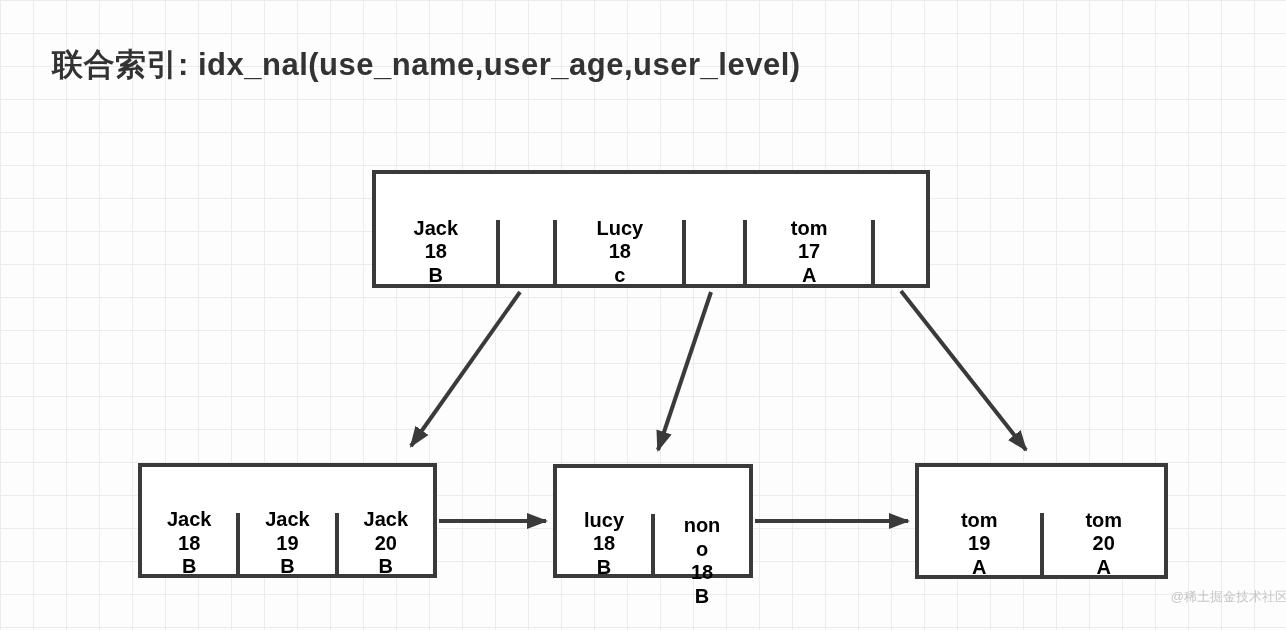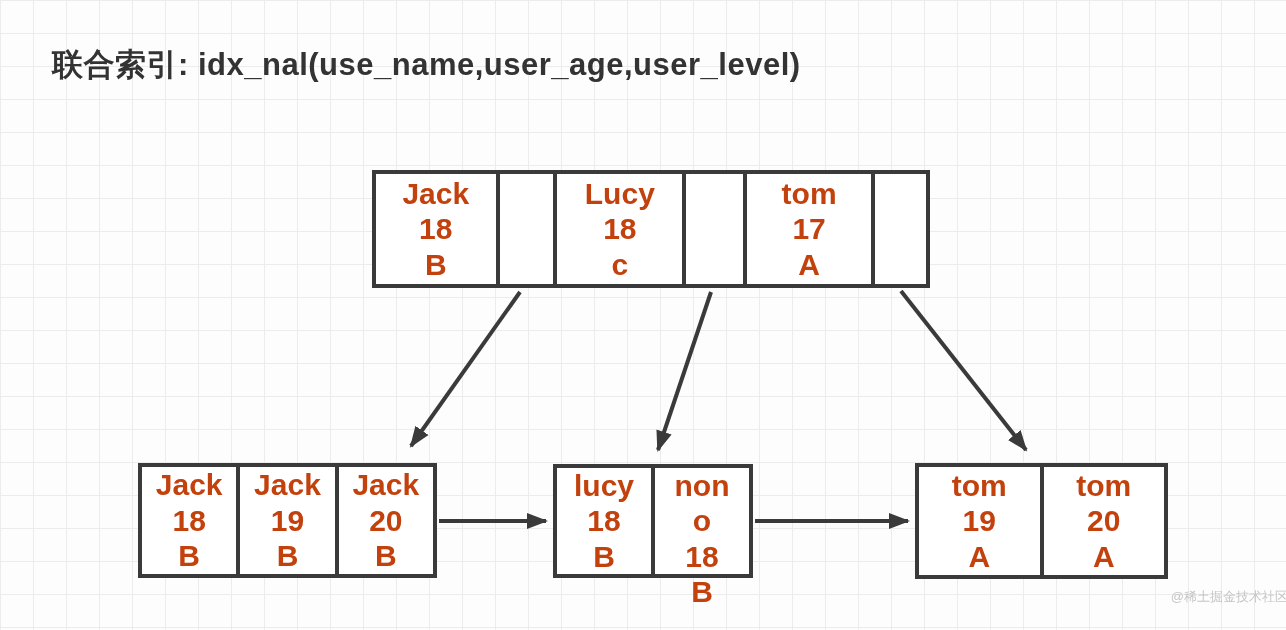--- a/index.html
+++ b/index.html
@@ -28,25 +28,26 @@
     position:absolute;
     display:flex;
     background:#fff;
     border:4px solid #3a3a3a;
     box-sizing:border-box;
   }
   .cell {
     display:flex; align-items:center; justify-content:center;
     text-align:center;
     border-right:4px solid #3a3a3a;
-    font-size:30px; font-weight:bold; line-height:1.18;
+    font-size:20px; font-weight:bold; line-height:1.18;
     white-space:pre-line;
-    color:#c2410c;
+    color:#000000;
     box-sizing:border-box;
     overflow:visible;
+    margin-top:46px;
   }
   .cell:last-child { border-right:none; }
   .cell.overflow-top { align-items:flex-start; }
   .root-node  { left:372px; top:170px; width:558px; height:118px; }
   .leaf-1 { left:138px; top:463px; width:299px; height:115px; }
   .leaf-2 { left:553px; top:464px; width:200px; height:114px; }
   .leaf-3 { left:915px; top:463px; width:253px; height:116px; }
   .leaf-1 .cell, .leaf-2 .cell, .leaf-3 .cell { flex:1 0 0; }
   .arrows {
     position:absolute; left:0; top:0; width:1286px; height:630px;

